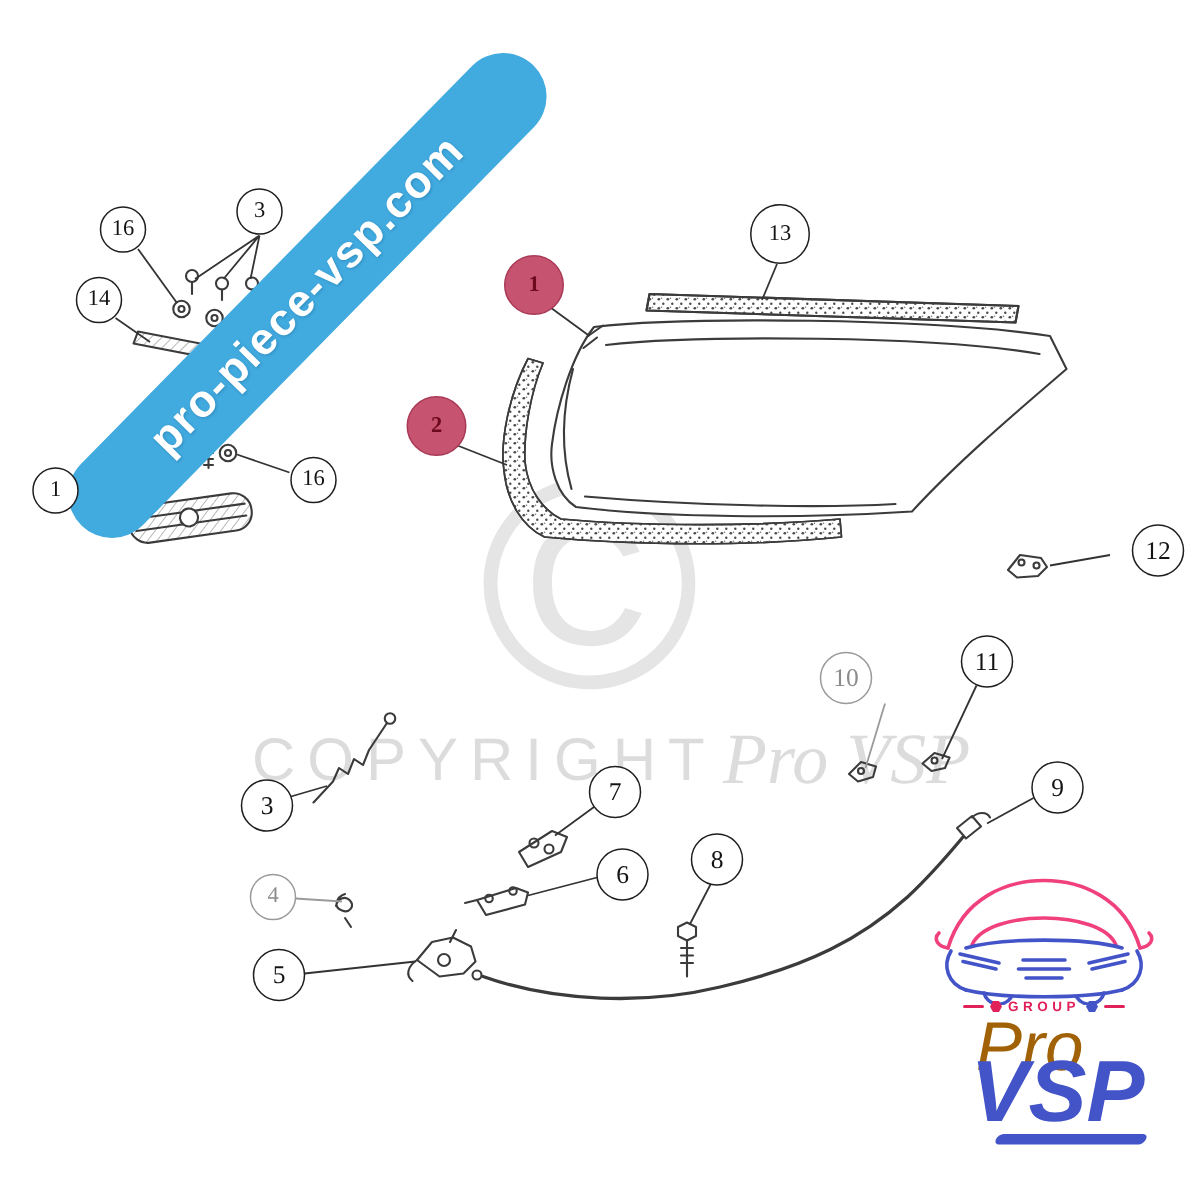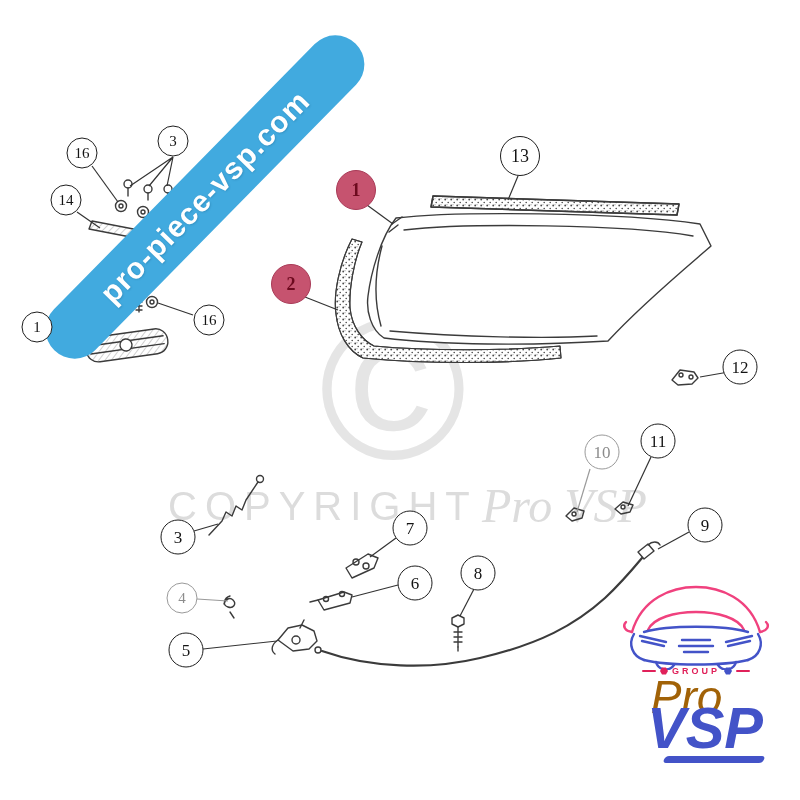--- a/index.html
+++ b/index.html
@@ -12,21 +12,21 @@
           background:#41aadf;border-radius:29px;transform:rotate(-45.5deg);
           display:flex;align-items:center;justify-content:center;
           color:#fff;font-weight:bold;font-size:30px;letter-spacing:1px;
           text-shadow:0 1px 2px rgba(0,60,100,.25);}
 
   
   .callout{position:absolute;transform:translate(-50%,-50%);border-radius:50%;
            background:#fff;border:1.7px solid #1e1e1e;display:flex;align-items:center;
            justify-content:center;font-family:"Liberation Serif",serif;color:#141414;
            box-sizing:border-box;cursor:pointer;}
-  .callout.lg{width:40px;height:40px;font-size:18px;}
+  .callout.lg{width:40px;height:40px;font-size:15px;}
   .callout.md{width:35px;height:35px;font-size:17px;}
   .callout.sm{width:31px;height:31px;font-size:15px;}
   .callout.hl{background:#c6536f;border-color:#a93a57;color:#6d0a1e;font-weight:bold;}
   .callout.muted{border-color:#9a9a9a;color:#8c8c8c;}
 
   
   .logo{position:absolute;left:608px;top:578px;width:176px;text-align:center;}
   .logo-car svg{display:block;margin:0 auto;}
   .logo-group{display:flex;align-items:center;justify-content:center;gap:4px;
               color:#e0215a;font-size:9px;font-weight:bold;letter-spacing:3px;margin-top:-4px;}
@@ -217,23 +217,23 @@
 
   <div class="callout lg hl" style="left:356px;top:190px">1</div>
   <div class="callout lg hl" style="left:291px;top:284px">2</div>
   <div class="callout md" style="left:178px;top:537px">3</div>
   <div class="callout sm muted" style="left:182px;top:598px">4</div>
   <div class="callout md" style="left:186px;top:650px">5</div>
   <div class="callout md" style="left:415px;top:583px">6</div>
   <div class="callout md" style="left:410px;top:528px">7</div>
   <div class="callout md" style="left:478px;top:573px">8</div>
   <div class="callout md" style="left:705px;top:525px">9</div>
-  <div class="callout md muted" style="left:602px;top:452px">10</div>
+  <div class="callout md muted" style="left:564px;top:452px">10</div>
   <div class="callout md" style="left:658px;top:441px">11</div>
-  <div class="callout md" style="left:740px;top:367px">12</div>
+  <div class="callout md" style="left:772px;top:367px">12</div>
   <div class="callout lg" style="left:520px;top:156px">13</div>
   <div class="callout sm" style="left:37px;top:327px">1</div>
   <div class="callout sm" style="left:66px;top:200px">14</div>
   <div class="callout sm" style="left:82px;top:153px">16</div>
   <div class="callout sm" style="left:209px;top:320px">16</div>
   <div class="callout sm" style="left:173px;top:141px">3</div>
 
   <div class="logo">
     <div class="logo-car">
       <svg width="160" height="92" viewBox="0 0 160 92" fill="none">

